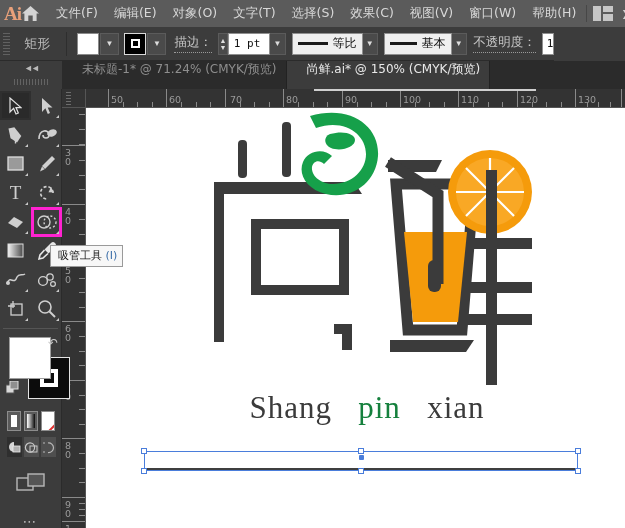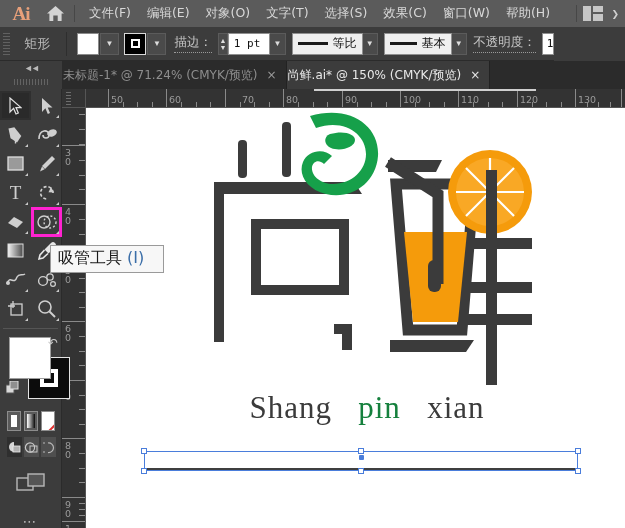--- a/index.html
+++ b/index.html
@@ -110,24 +110,25 @@
     width:62px; background:#3c3c3c; position:relative;
     display:flex; align-items:flex-start; justify-content:center;
   }
   .dbl-arrow{ color:#b8b8b8; font-size:9px; padding-top:2px; letter-spacing:-2px;}
   .tab-dockleft .tgrip{
     position:absolute; left:14px; bottom:4px; width:34px; height:6px;
     background-image:repeating-linear-gradient(to right,#6d6d6d 0 1px,transparent 1px 3px);
     opacity:.8;
   }
   .tab{
-    display:flex; align-items:center; gap:9px; padding:0 9px 0 1px;
+    display:flex; align-items:center; gap:24px; padding:0 9px 0 20px;
     font-size:12px; color:#8e8e8e; background:#2b2b2b;
     font-family:"DejaVu Sans",sans-serif; white-space:nowrap;
     border-right:1px solid #222;
+    flex-direction:column;
   }
   .tab.active{ background:#3c3c3c; color:#e9e9e9; }
   .tab .x{ font-size:12px; color:#9a9a9a; }
   .tab.active .x{ color:#e6e6e6; }
 
   
   .toolpanel{
     position:absolute; left:0; top:89px; width:62px; height:439px;
     background:#3c3c3c; border-right:1px solid #2b2b2b;
   }
@@ -148,21 +149,21 @@
     color:#cfcfcf; font-family:"Liberation Serif","DejaVu Serif",serif;
     font-size:19px; line-height:1;
   }
   .tool-hl{
     position:absolute; left:31px; top:207px; width:31px; height:30px;
     border:3px solid #ff22d0; box-sizing:border-box; z-index:6; pointer-events:none;
   }
   .tooltip{
     position:absolute; left:50px; top:245px; z-index:9;
     background:#f7f7f7; color:#1a1a1a; border:1px solid #9a9a9a;
-    font-size:16px; padding:2px 19px 3px 7px; white-space:nowrap;
+    font-size:11px; padding:2px 5px 3px 7px; white-space:nowrap;
     font-family:"DejaVu Sans",sans-serif;
   }
   .tooltip .k{ color:#3b6ea8; }
 
   .tp-divider{ height:1px; background:#555; margin:5px 3px 6px 3px; }
   .colorblock{ position:relative; width:62px; height:74px; }
   .fillbig{
     position:absolute; left:9px; top:2px; width:42px; height:42px;
     background:#fff; border:1px solid #9d9d9d; z-index:2;
   }
@@ -286,20 +287,21 @@
       </svg>
     </div>
     <div class="mb-sep"></div>
     <div class="menu-items">
       <div class="menu-item">文件(F)</div>
       <div class="menu-item">编辑(E)</div>
       <div class="menu-item">对象(O)</div>
       <div class="menu-item">文字(T)</div>
       <div class="menu-item">选择(S)</div>
       <div class="menu-item">效果(C)</div>
+      <div class="menu-item">视图(V)</div>
       <div class="menu-item">窗口(W)</div>
       <div class="menu-item">帮助(H)</div>
     </div>
     <div class="menubar-right">
       <div class="mb-sep"></div>
       <div class="ws-icon">
         <svg width="20" height="15" viewBox="0 0 20 15">
           <rect x="0" y="0" width="8" height="15" fill="#c6c6c6"></rect>
           <rect x="10" y="0" width="10" height="6" fill="#c6c6c6"></rect>
           <rect x="10" y="8" width="10" height="7" fill="#c6c6c6"></rect>
@@ -562,21 +564,21 @@
       <div class="rlabel" style="left: 25px; top: 5px;">50</div>
       <div class="tick" style="left: 37px; top: 13px; width: 1px; height: 6px;"></div>
       <div class="tick" style="left: 51px; top: 13px; width: 1px; height: 6px;"></div>
       <div class="tick" style="left: 66px; top: 13px; width: 1px; height: 6px;"></div>
       <div class="tick" style="left: 80px; top: 0px; width: 1px; height: 19px;"></div>
       <div class="rlabel" style="left: 83px; top: 5px;">60</div>
       <div class="tick" style="left: 95px; top: 13px; width: 1px; height: 6px;"></div>
       <div class="tick" style="left: 110px; top: 13px; width: 1px; height: 6px;"></div>
       <div class="tick" style="left: 124px; top: 13px; width: 1px; height: 6px;"></div>
       <div class="tick" style="left: 139px; top: 0px; width: 1px; height: 19px;"></div>
-      <div class="rlabel" style="left: 156px; top: 5px;">70</div>
+      <div class="rlabel" style="left: 144px; top: 5px;">70</div>
       <div class="tick" style="left: 154px; top: 13px; width: 1px; height: 6px;"></div>
       <div class="tick" style="left: 168px; top: 13px; width: 1px; height: 6px;"></div>
       <div class="tick" style="left: 183px; top: 13px; width: 1px; height: 6px;"></div>
       <div class="tick" style="left: 197px; top: 0px; width: 1px; height: 19px;"></div>
       <div class="rlabel" style="left: 200px; top: 5px;">80</div>
       <div class="tick" style="left: 212px; top: 13px; width: 1px; height: 6px;"></div>
       <div class="tick" style="left: 227px; top: 13px; width: 1px; height: 6px;"></div>
       <div class="tick" style="left: 241px; top: 13px; width: 1px; height: 6px;"></div>
       <div class="tick" style="left: 256px; top: 0px; width: 1px; height: 19px;"></div>
       <div class="rlabel" style="left: 259px; top: 5px;">90</div>

